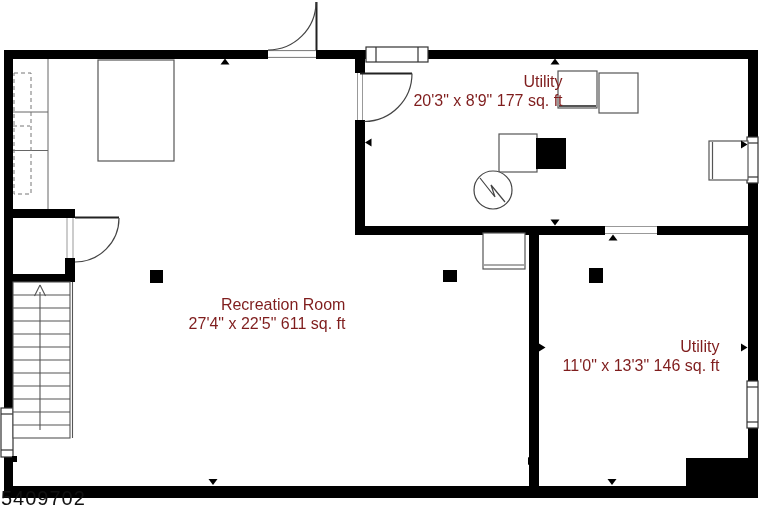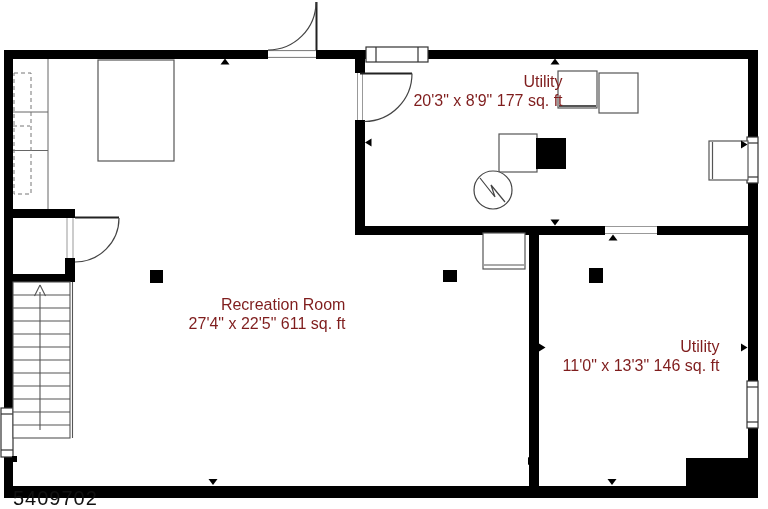--- a/index.html
+++ b/index.html
@@ -6,21 +6,21 @@
   #stage{
     position:relative;width:768px;height:509px;background:#fff;overflow:hidden;
     font-family:"Liberation Sans","DejaVu Sans",sans-serif;
   }
   #plan-svg{position:absolute;left:0;top:0;}
   .room-label{
     position:absolute;transform:translateX(-50%);text-align:right;
     color:#7f1d1d;font-size:16px;line-height:19px;white-space:nowrap;z-index:2;
   }
   .mls{
-    position:absolute;left:13px;top:487px;font-size:20px;letter-spacing:1px;
+    position:absolute;left:1px;top:487px;font-size:20px;letter-spacing:1px;
     color:#111;z-index:2;white-space:nowrap;
   }
 </style>
 </head>
 <body>
 
 <div id="stage">
 
   <svg id="plan-svg" width="768" height="509" viewBox="0 0 768 509">
 

